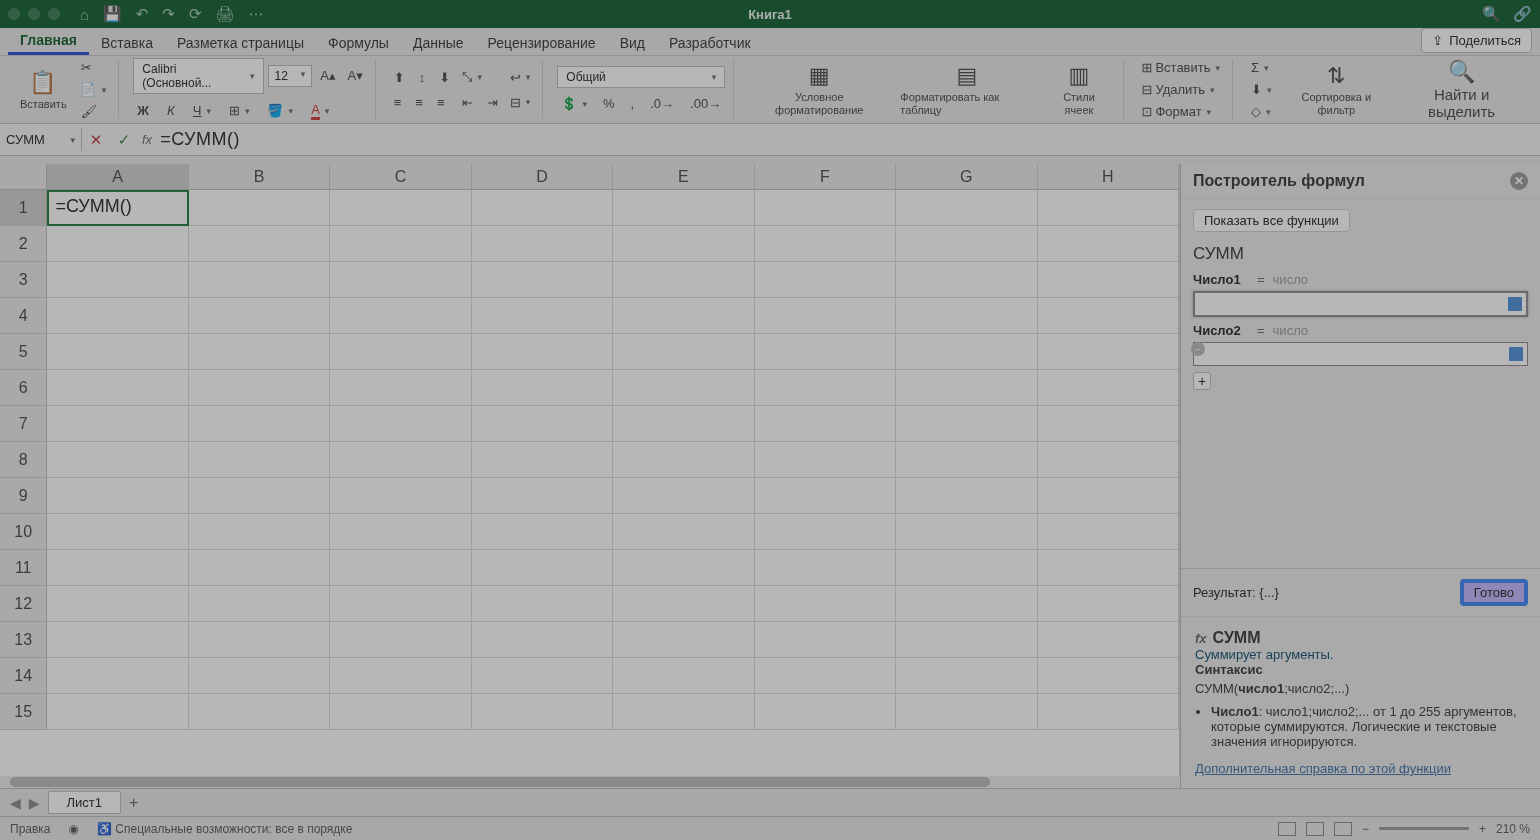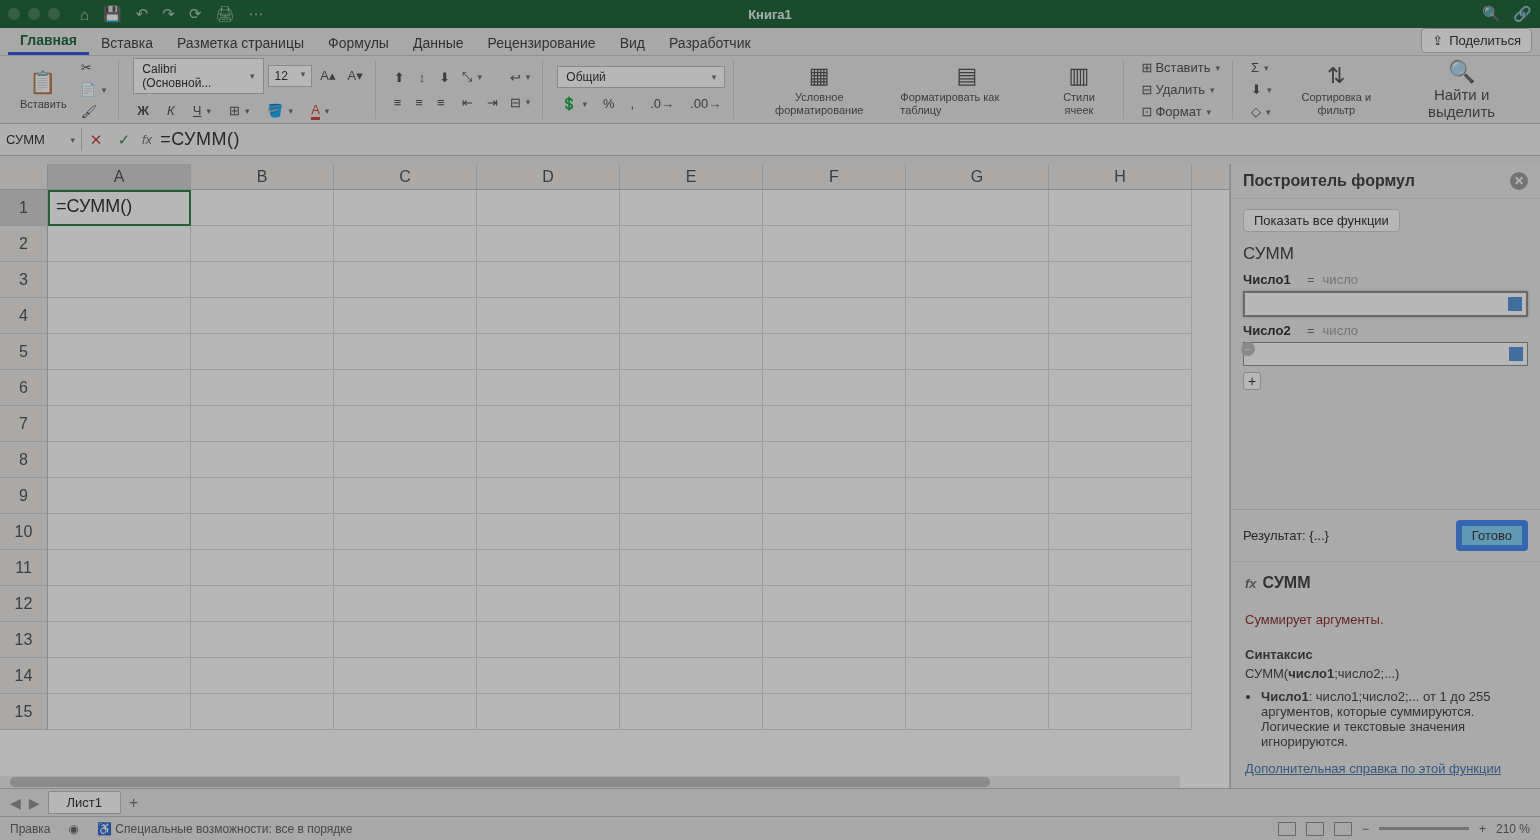--- a/index.html
+++ b/index.html
@@ -51,44 +51,44 @@
 .col-h { width: 143px; border-right: 1px solid #ccc; display: flex; align-items: center; justify-content: center; font-size: 16px; color: #444; }
 .col-h.active { background: #d0d0d0; }
 .rows { }
 .row { display: flex; height: 36px; }
 .row-h { width: 48px; background: #eceae7; border-right: 1px solid #bbb; border-bottom: 1px solid #ccc; display: flex; align-items: center; justify-content: center; font-size: 16px; color: #444; }
 .row-h.active { background: #d0d0d0; }
 .cell { width: 143px; border-right: 1px solid #d8d8d8; border-bottom: 1px solid #d8d8d8; padding: 4px 6px; font-size: 18px; }
 .cell.selected { border: 2px solid #1a7a3a; }
 
 
-.panel { width: 310px; background: #ececec; border-left: 1px solid #bbb; display: flex; flex-direction: column; position: relative; }
+.panel { width: 360px; background: #ececec; border-left: 1px solid #bbb; display: flex; flex-direction: column; position: relative; }
 .panel-header { padding: 8px 12px; font-size: 16px; font-weight: 600; color: #333; display: flex; justify-content: space-between; align-items: center; border-bottom: 1px solid #ddd; }
 .panel-close { width: 18px; height: 18px; background: #999; color: #fff; border-radius: 50%; font-size: 12px; display: flex; align-items: center; justify-content: center; }
 .panel-body { padding: 10px 12px; flex: 1; overflow: auto; }
 .show-all { background: #fff; border: 1px solid #ccc; border-radius: 4px; padding: 3px 10px; font-size: 13px; display: inline-block; }
 .func-name { font-size: 17px; color: #333; margin: 12px 0 8px; }
 .arg-row { display: flex; align-items: center; gap: 8px; margin-bottom: 4px; font-size: 13px; }
 .arg-label { font-weight: 600; min-width: 56px; }
 .arg-eq { color: #666; }
 .arg-hint { color: #999; }
 .arg-input { width: 100%; border: 1px solid #888; background: #fff; padding: 4px; display: flex; justify-content: space-between; align-items: center; margin-bottom: 6px; }
 .arg-input.focused { border: 2px solid #888; box-shadow: 0 0 3px rgba(0,0,0,0.3); }
 .range-icon { width: 14px; height: 14px; background: #4a90d9; display: inline-block; }
 .remove-arg { width: 14px; height: 14px; background: #bbb; border-radius: 50%; color: #fff; font-size: 10px; display: flex; align-items: center; justify-content: center; position: absolute; left: -2px; }
 .arg-wrap { position: relative; padding-left: 0px; }
 .add-arg { width: 18px; height: 18px; border: 1px solid #bbb; background: #fff; border-radius: 3px; font-size: 14px; display: flex; align-items: center; justify-content: center; margin-top: 6px; }
 
 .result-row { padding: 10px 12px; border-top: 1px solid #ccc; display: flex; justify-content: space-between; align-items: center; font-size: 13px; }
-.done-btn { background: #7dd3fc; border: 6px solid #3b82f6; border-radius: 4px; padding: 2px 10px; }
+.done-btn { background: #c4b5fd; border: 4px solid #3b82f6; border-radius: 4px; padding: 2px 10px; }
 
 .help-section { padding: 12px 14px; font-size: 13px; color: #333; background: #ececec; border-top: 1px solid #ddd; }
 .help-title { font-size: 16px; font-weight: 700; display: flex; align-items: center; gap: 6px; }
 .help-fx { font-style: italic; color: #666; font-size: 13px; }
-.help-desc { margin: 20px 0; color: #7f1d1d; }
+.help-desc { margin: 0 0; color: #0c4a6e; }
 .help-syntax-label { font-weight: 700; }
 .help-syntax { margin: 4px 0 8px; }
 .help-list { margin-left: 16px; }
 .help-list li { margin-bottom: 12px; }
 .help-link { color: #3a6ea5; text-decoration: underline; margin-top: 8px; display: block; }
 
 
 .sheet-tabs { position: absolute; bottom: 24px; left: 0; right: 0; height: 28px; background: #e8e8e8; border-top: 1px solid #bbb; display: flex; align-items: center; padding: 0 10px; gap: 8px; }
 .sheet-nav { color: #888; font-size: 14px; }
 .sheet-tab { background: #fff; padding: 3px 18px; border: 1px solid #bbb; border-radius: 2px 2px 0 0; font-size: 13px; }

